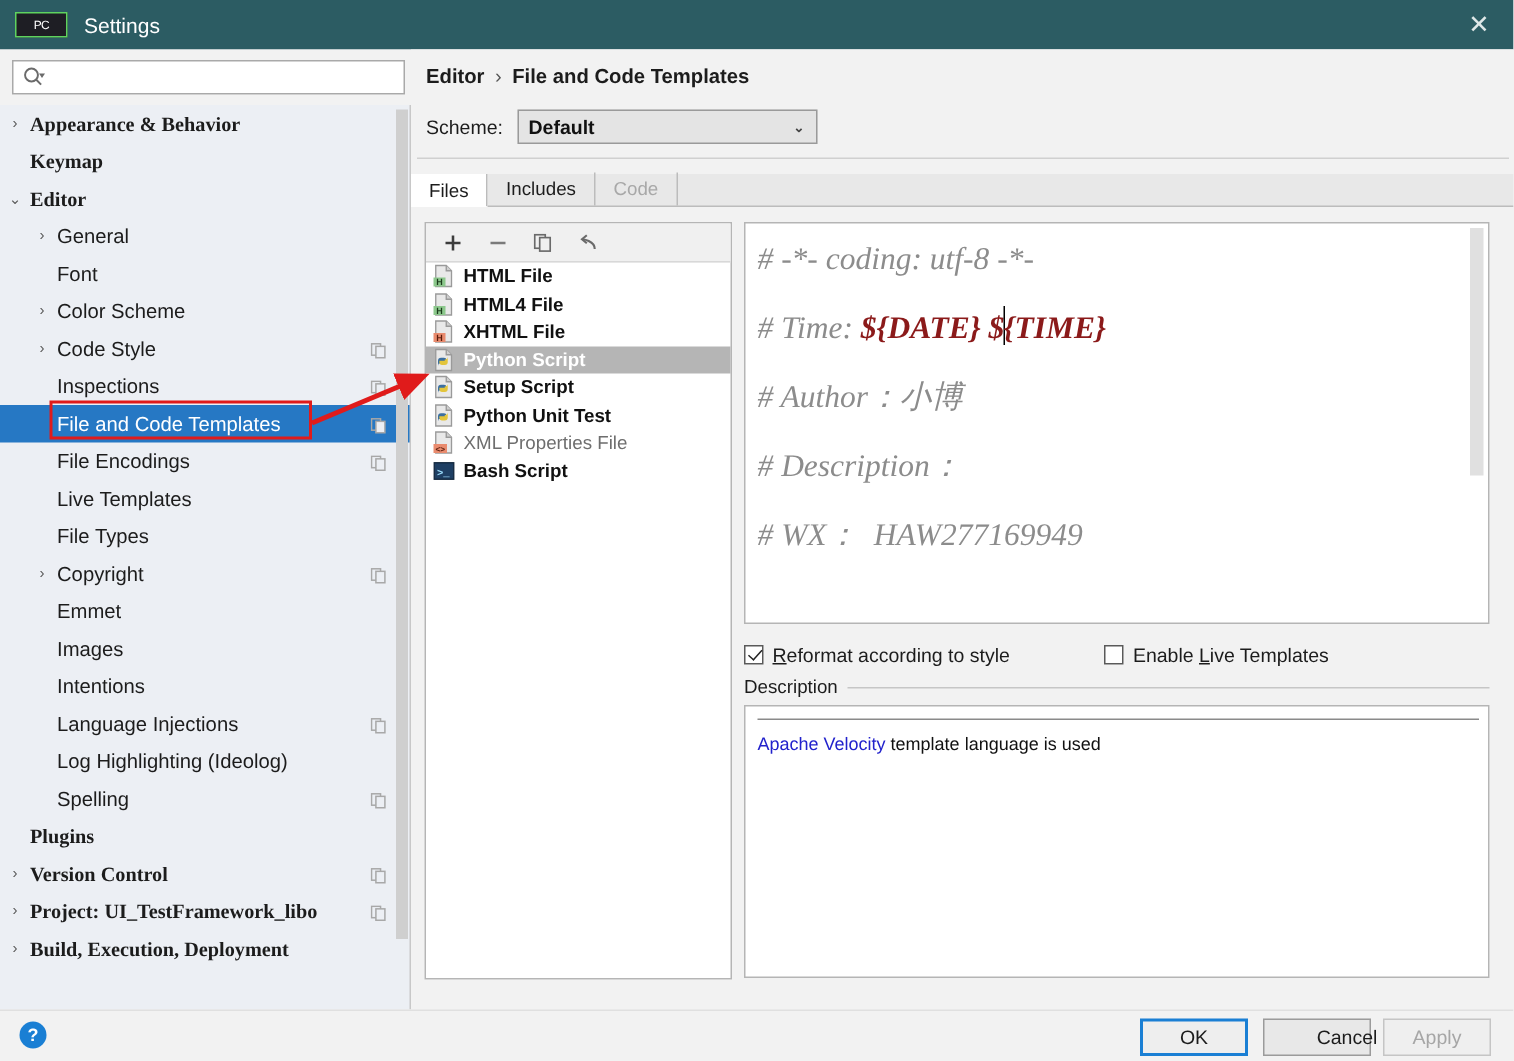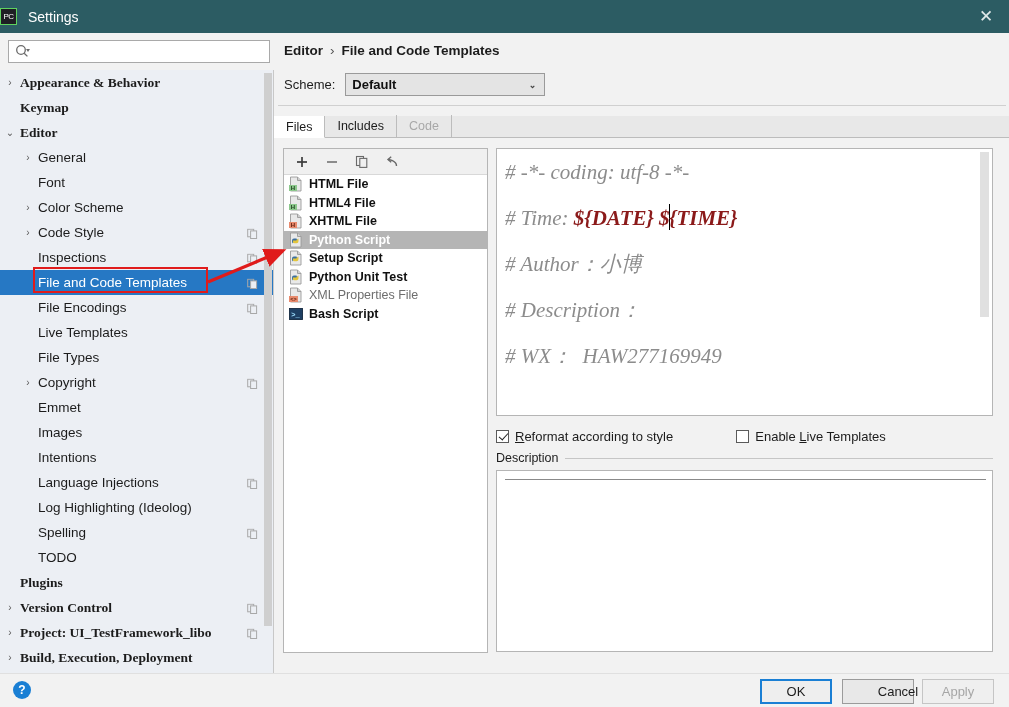--- a/index.html
+++ b/index.html
@@ -14,21 +14,21 @@
     position: relative;
   }
 
   
   #titlebar {
     position: absolute; left: 0; top: 0; width: 1009px; height: 33px;
     background: #2c5c63;
     display: flex; align-items: center;
   }
   #pc-logo {
-    width: 17px; height: 17px; 
+    width: 35px; height: 17px; margin-left: 10px;
     background: #1e1e24;
     border: 1.5px solid #5fd35f;
     display: flex; align-items: center; justify-content: center;
     color: #ffffff; font-size: 8px; font-weight: normal; letter-spacing: -0.5px;
     font-family: "Liberation Sans", sans-serif;
   }
   #title-text {
     margin-left: 11px; color: #ffffff; font-size: 14px;
   }
   #close-btn {
@@ -360,24 +360,20 @@
           <span class="arrow" style="margin-left: 18px;"></span>
           <span class="label">Log Highlighting (Ideolog)</span>
         </div>
         <div class="tree-row">
           <span class="arrow" style="margin-left: 18px;"></span>
           <span class="label">Spelling</span>
           <span class="copy-badge"><svg width="11" height="11" viewBox="0 0 11 11">
               <rect x="0.7" y="0.7" width="6" height="7.6" fill="none" stroke="#a8a8a8" stroke-width="1"></rect>
               <rect x="3.6" y="2.4" width="6" height="7.6" fill="#eceff4" stroke="#a8a8a8" stroke-width="1"></rect>
             </svg></span>
-        </div>
-        <div class="tree-row">
-          <span class="arrow" style="margin-left: 18px;"></span>
-          <span class="label">TODO</span>
         </div>
         <div class="tree-row bold">
           <span class="arrow" style="margin-left: 0px;"></span>
           <span class="label">Plugins</span>
         </div>
         <div class="tree-row bold">
           <span class="arrow" style="margin-left: 0px;">›</span>
           <span class="label">Version Control</span>
           <span class="copy-badge"><svg width="11" height="11" viewBox="0 0 11 11">
               <rect x="0.7" y="0.7" width="6" height="7.6" fill="none" stroke="#a8a8a8" stroke-width="1"></rect>
@@ -552,20 +548,23 @@
         <div class="cb-wrap" style="margin-left: 63px;">
           <div class="cb"></div>
           <span class="cb-label"><span>Enable </span><span class="mn">L</span><span>ive Templates</span></span>
         </div>
       </div>
 
       <div id="desc-rule"></div>
       <div id="desc-title">Description</div>
       <div id="desc-box">
         <div id="desc-inner-rule"></div>
+        <div id="desc-text">
+          <span id="desc-link">Apache Velocity</span><span> template language is used</span>
+        </div>
       </div>
 
     </div>
   </div>
 </div>
 
 <div id="footer">
   <div id="help-btn">?</div>
   <div class="dlg-btn" id="ok-btn">OK</div>
   <div class="dlg-btn" id="cancel-btn">Cancel</div>

